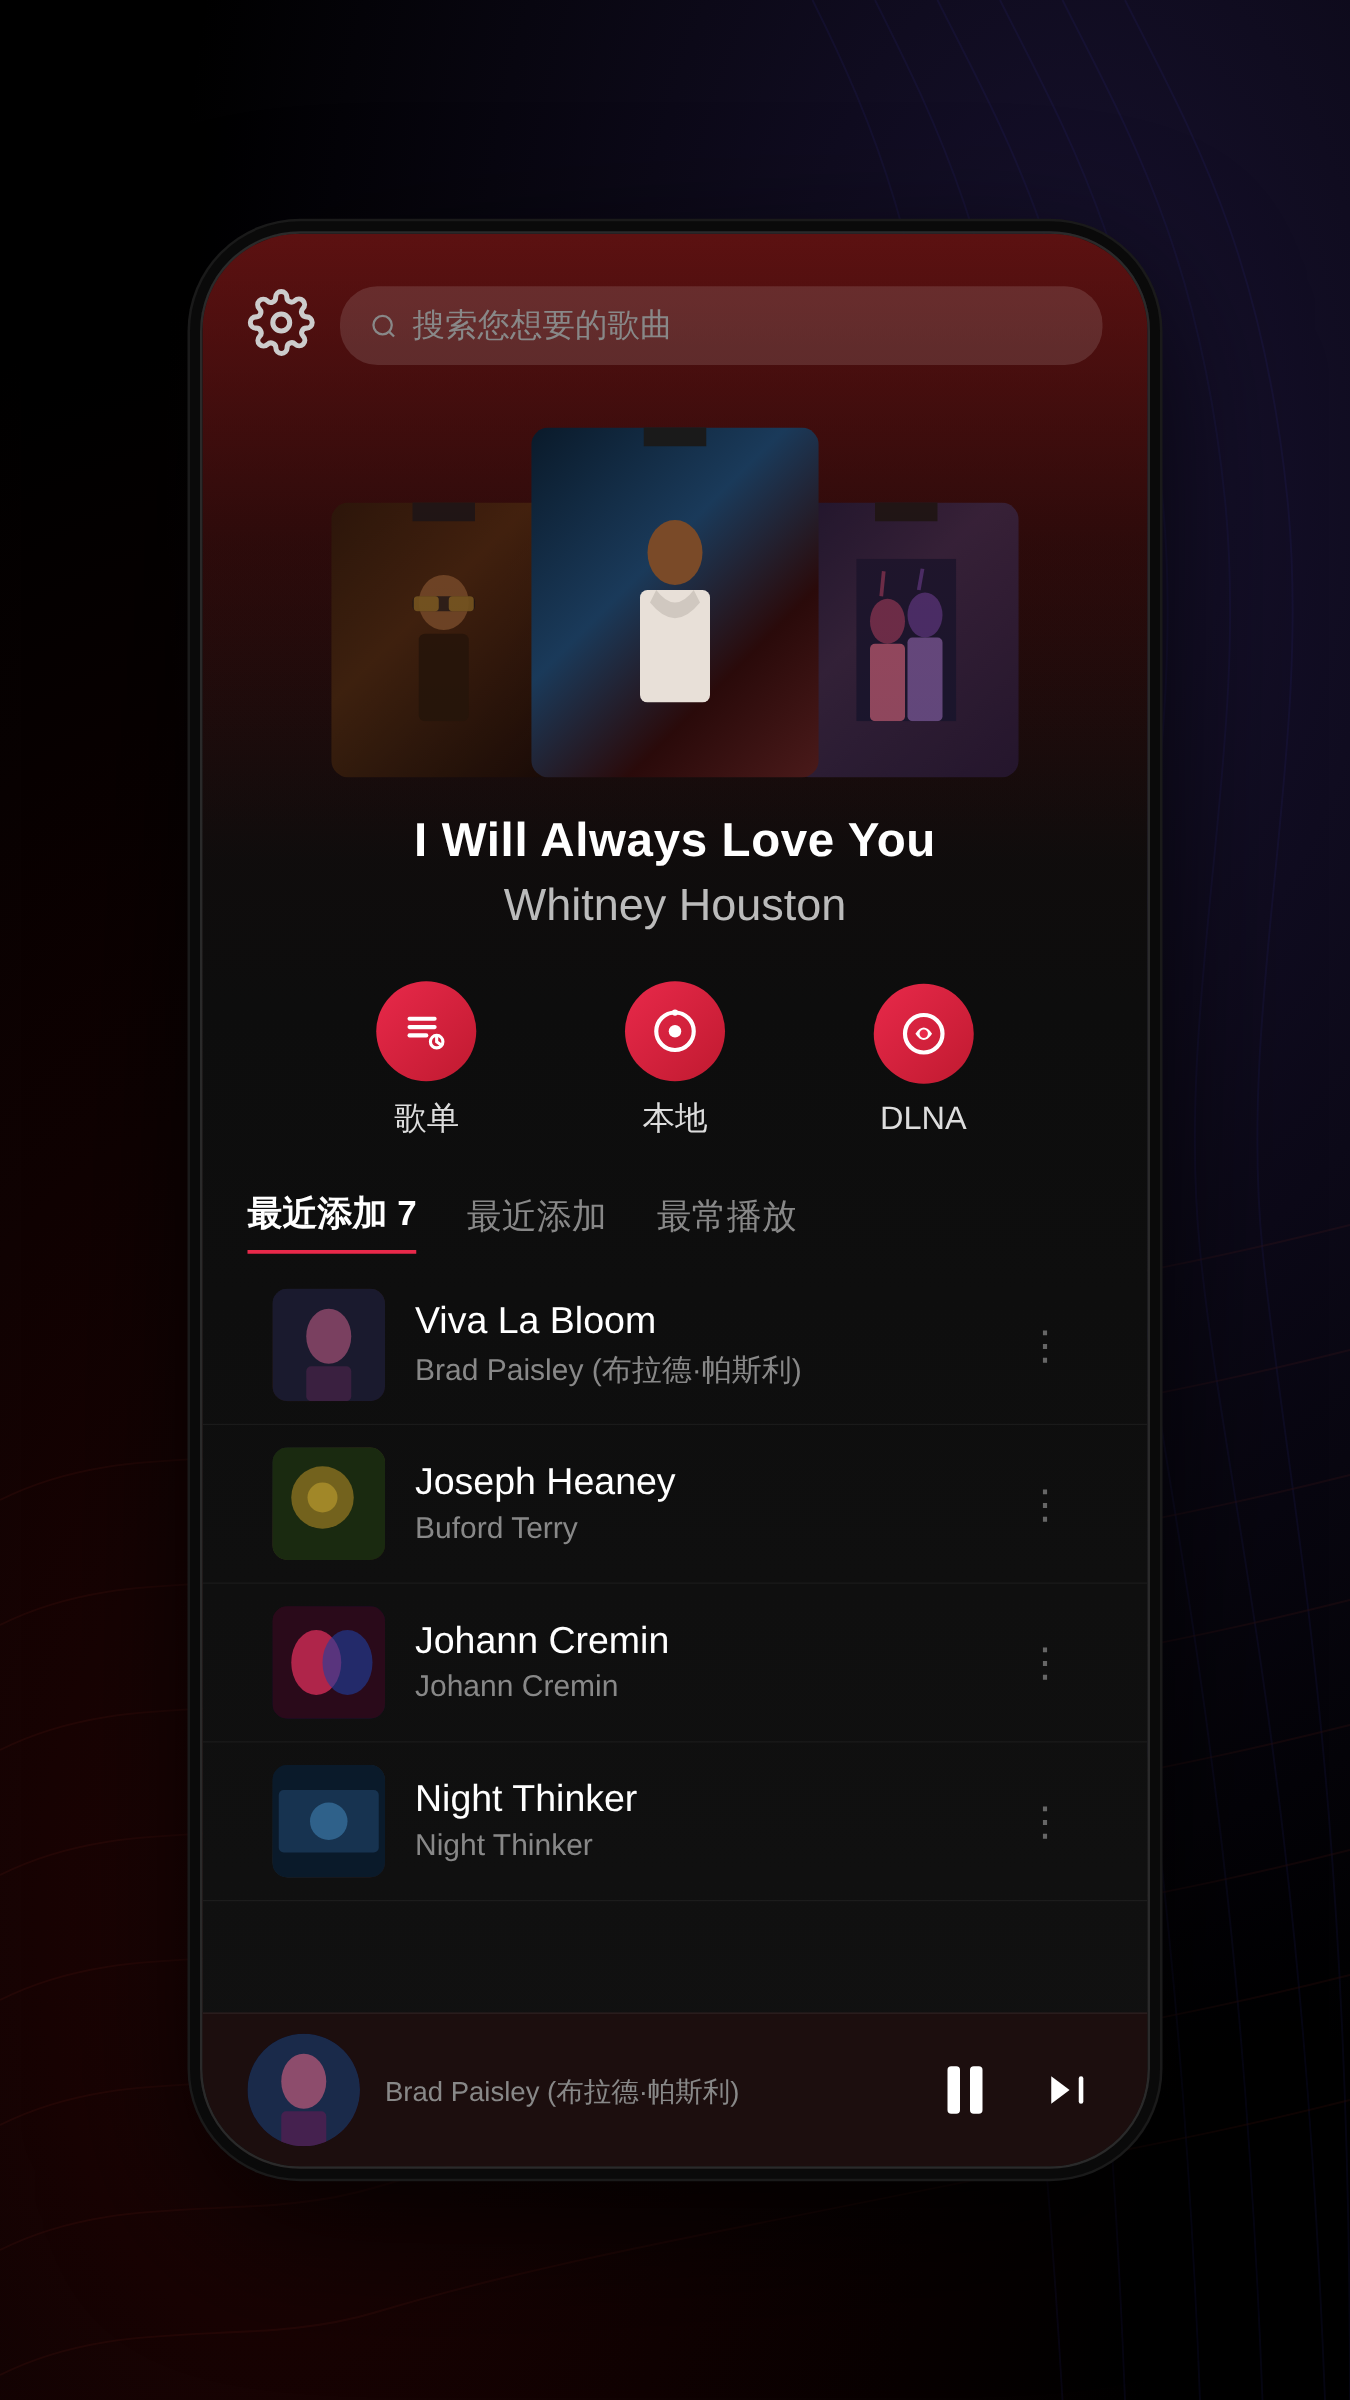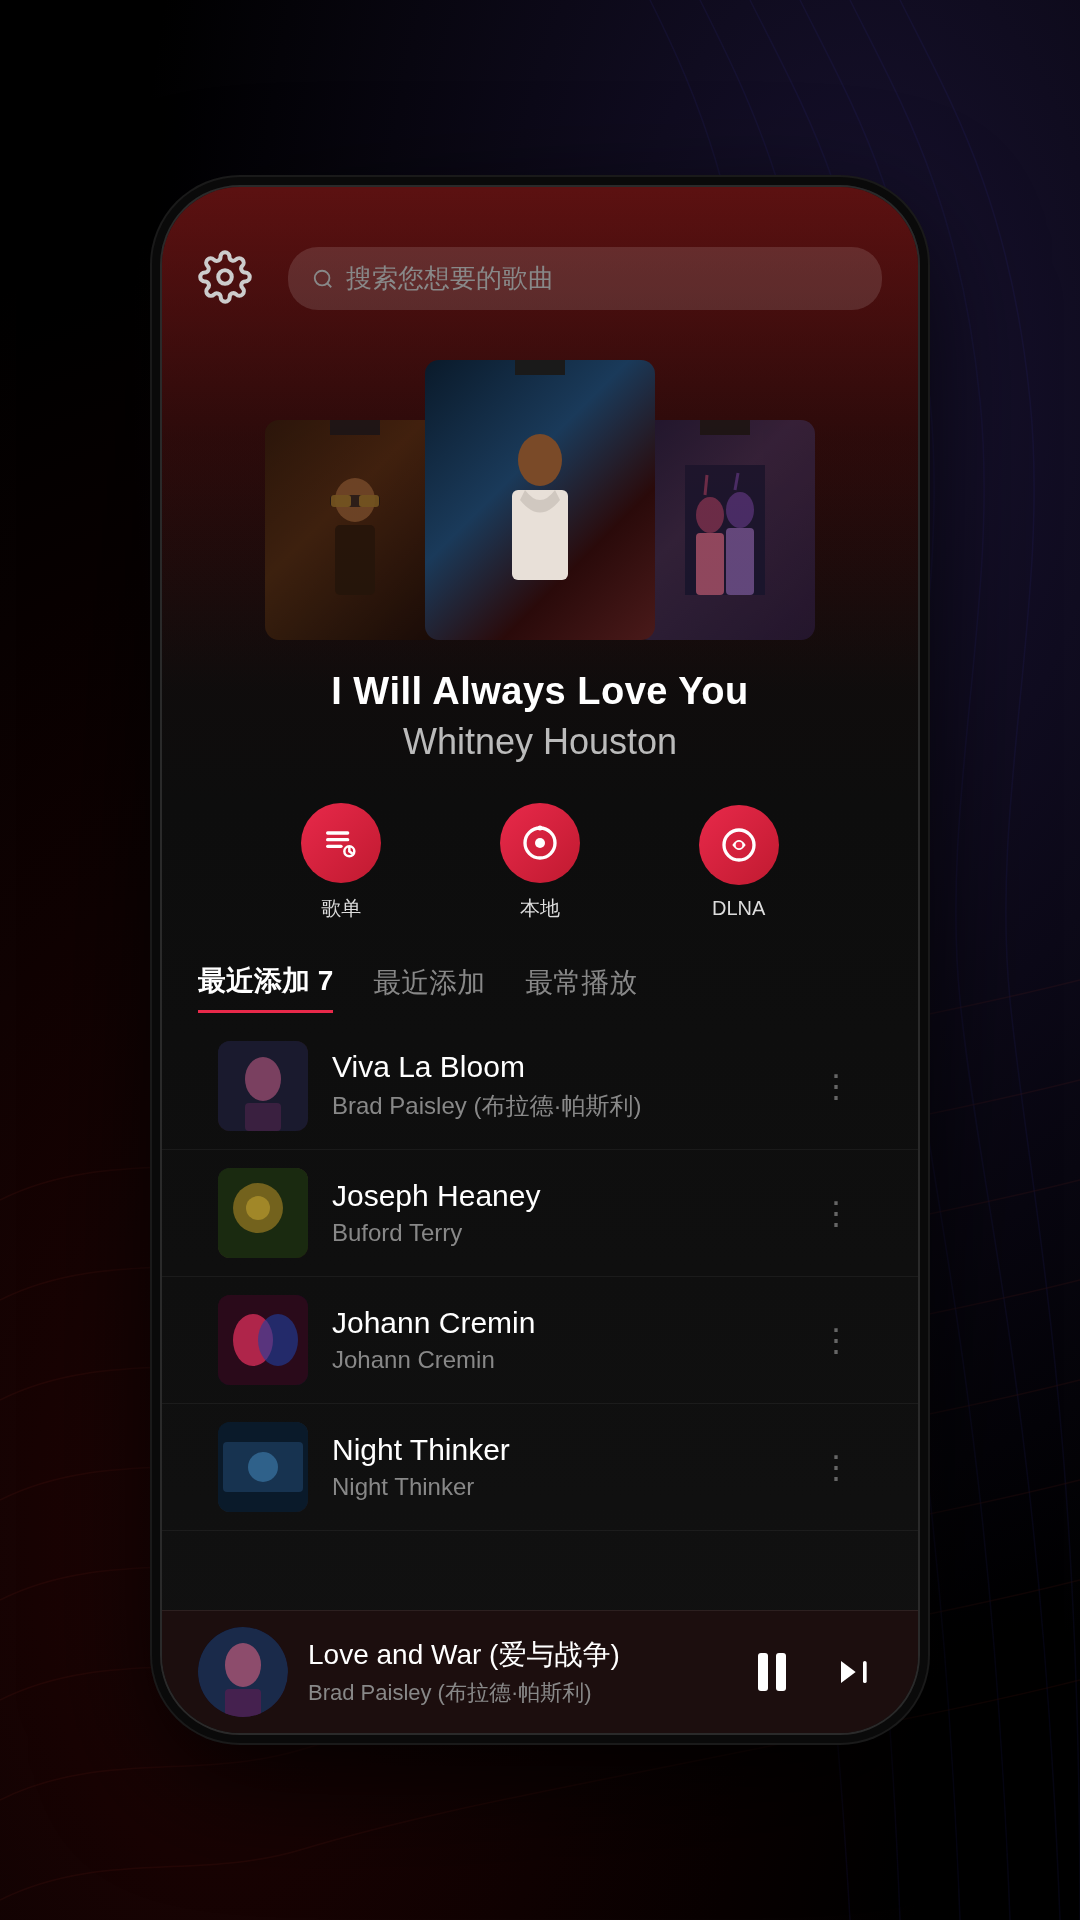--- a/index.html
+++ b/index.html
@@ -52,22 +52,22 @@
       pointer-events: none;
       z-index: 0;
     }
 
     
     .header {
       position: relative;
       z-index: 10;
       display: flex;
       align-items: center;
-      padding: 60px 36px 20px;
-      gap: 36px;
+      padding: 42px 36px 20px;
+      gap: 20px;
     }
 
     .gear-icon {
       width: 54px;
       height: 54px;
       color: #ccc;
       flex-shrink: 0;
     }
 
     .search-bar {
@@ -212,21 +212,21 @@
       background: linear-gradient(135deg, #e8294a 0%, #c01a30 100%);
       border-radius: 50%;
       display: flex;
       align-items: center;
       justify-content: center;
       font-size: 36px;
     }
 
     .nav-label {
       color: #ddd;
-      font-size: 20px;
+      font-size: 26px;
     }
 
     
     .tabs-row {
       position: relative;
       z-index: 10;
       display: flex;
       align-items: center;
       padding: 10px 36px 0;
       gap: 40px;
@@ -602,21 +602,20 @@
 
   <div class="now-playing">
     <div class="now-playing-thumb">
       <svg width="90" height="90" viewBox="0 0 90 90">
         <rect width="90" height="90" rx="45" fill="#1a2a4a"></rect>
         <ellipse cx="45" cy="38" rx="18" ry="22" fill="#9a5070" opacity="0.9"></ellipse>
         <rect x="27" y="62" width="36" height="28" rx="4" fill="#4a2050" opacity="0.9"></rect>
       </svg>
     </div>
     <div class="now-playing-info">
-      <div class="now-playing-title">Love and War (爱与战争)</div>
       <div class="now-playing-artist">Brad Paisley (布拉德·帕斯利)</div>
     </div>
     <div class="play-controls">
       <div class="pause-btn">
         <div class="pause-icon">
           <div class="pause-bar"></div>
           <div class="pause-bar"></div>
         </div>
       </div>
       <div class="next-btn">

